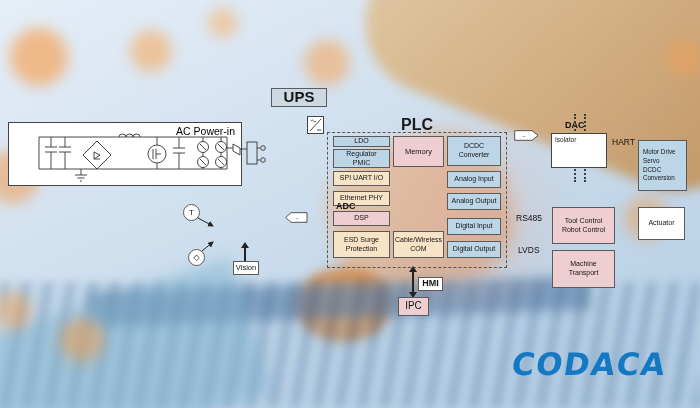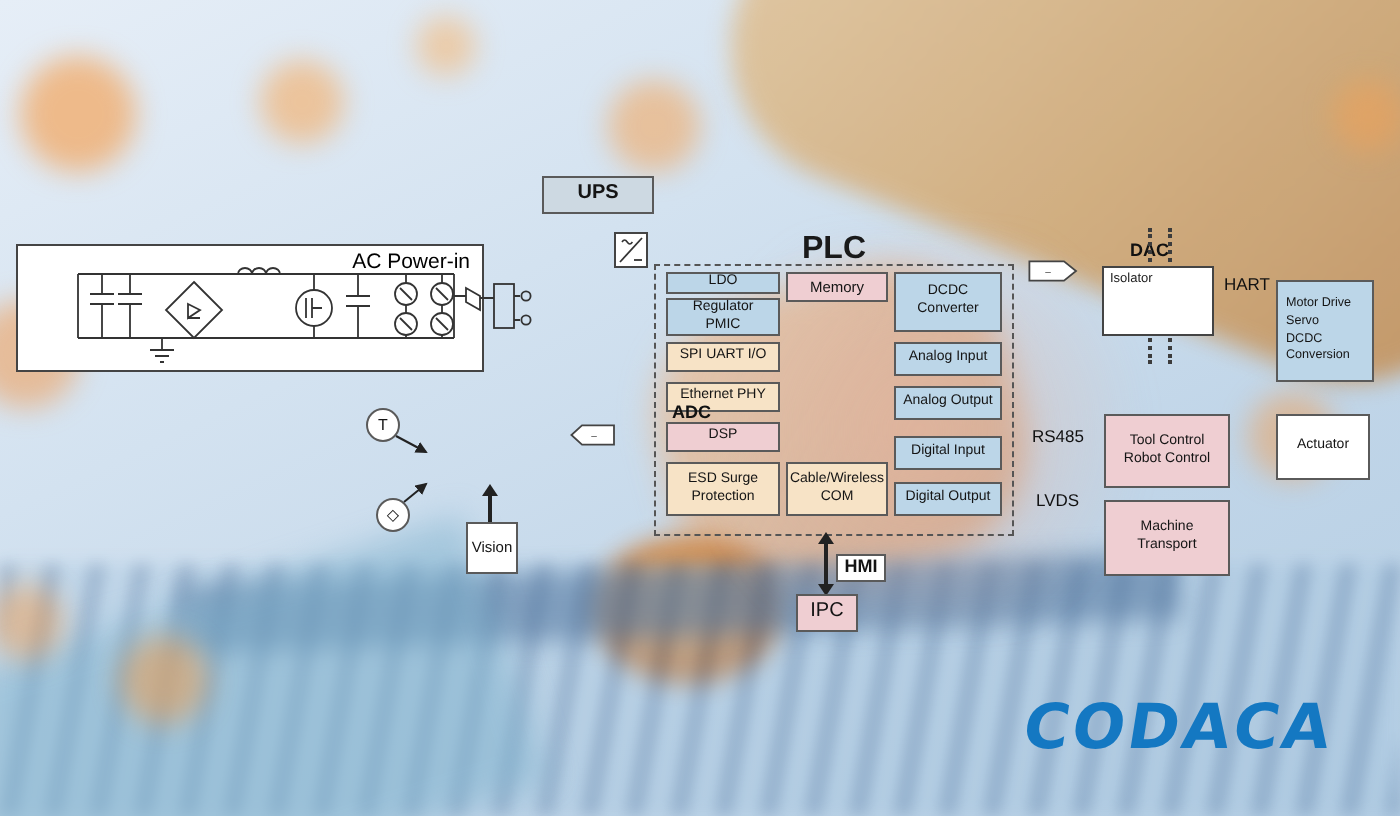--- a/index.html
+++ b/index.html
@@ -75,21 +75,21 @@
         <path d="M218 25 H224 M224 21 L231 25 L231 32 L224 28 Z M231 26 H238"></path>
         <rect x="238" y="19" width="10" height="22"></rect>
         <path d="M248 25 H251 M248 37 H251"></path>
         <circle cx="254" cy="25" r="2.3"></circle>
           <circle cx="254" cy="37" r="2.3"></circle>
       </g>
     </svg>
     <div class="abs lbl" style="right:6px;top:2px;font-size:10.5px;color:#000;">AC Power-in</div>
   </div>
 
-  <div class="box" style="left:271px;top:88px;width:56px;height:19px;background:#cdd9e2;font-size:10px;font-weight:600;">
+  <div class="box" style="left:271px;top:88px;width:56px;height:19px;background:#cdd9e2;font-size:15px;font-weight:600;">
     <span>UPS</span>
   </div>
   <div class="abs" style="left:307px;top:116px;width:17px;height:18px;background:#fff;border:1px solid #444;box-sizing:border-box;">
     <svg width="15" height="16" viewBox="0 0 15 16">
       <path d="M2 14 L13 2" stroke="#333" stroke-width="0.9" fill="none"></path>
       <path d="M3 4 q1.3 -2 2.6 0 q1.3 2 2.6 0" stroke="#333" stroke-width="0.8" fill="none"></path>
       <path d="M9 13 H13" stroke="#333" stroke-width="0.9"></path>
     </svg>
   </div>
 
@@ -98,21 +98,21 @@
 
   <div class="box blue" style="left:333px;top:136px;width:57px;height:11px;font-size:7px;"><span>LDO</span></div>
   <div class="box blue" style="left:333px;top:149px;width:57px;height:19px;font-size:7px;"><span>Regulator
 PMIC</span></div>
   <div class="box peach" style="left:333px;top:171px;width:57px;height:15px;font-size:7px;"><span>SPI UART I/O</span></div>
   <div class="box peach" style="left:333px;top:191px;width:57px;height:15px;font-size:7px;"><span>Ethernet PHY</span></div>
   <div class="box pink" style="left:333px;top:211px;width:57px;height:15px;font-size:7px;"><span>DSP</span></div>
   <div class="box peach" style="left:333px;top:231px;width:57px;height:27px;font-size:7px;"><span>ESD Surge
 Protection</span></div>
 
-  <div class="box pink" style="left:393px;top:136px;width:51px;height:15px;font-size:7.5px;"><span>Memory</span></div>
+  <div class="box pink" style="left:393px;top:136px;width:51px;height:31px;font-size:7.5px;"><span>Memory</span></div>
   <div class="box peach" style="left:393px;top:231px;width:51px;height:27px;font-size:7px;"><span>Cable/Wireless
 COM</span></div>
 
   <div class="box blue" style="left:447px;top:136px;width:54px;height:30px;font-size:7px;"><span>DCDC
 Converter</span></div>
   <div class="box blue" style="left:447px;top:171px;width:54px;height:17px;font-size:7px;"><span>Analog Input</span></div>
   <div class="box blue" style="left:447px;top:193px;width:54px;height:17px;font-size:7px;"><span>Analog Output</span></div>
   <div class="box blue" style="left:447px;top:218px;width:54px;height:17px;font-size:7px;"><span>Digital Input</span></div>
   <div class="box blue" style="left:447px;top:241px;width:54px;height:17px;font-size:7px;"><span>Digital Output</span></div>
 
@@ -126,21 +126,21 @@
     <defs>
       <marker id="ah1" markerWidth="7" markerHeight="7" refX="5" refY="3" orient="auto">
         <path d="M0 0 L6 3 L0 6 Z" fill="#222"></path>
       </marker>
     </defs>
     <line x1="18" y1="18" x2="33" y2="26" stroke="#222" stroke-width="1" marker-end="url(#ah1)"></line>
     <line x1="22" y1="51" x2="33" y2="42" stroke="#222" stroke-width="1" marker-end="url(#ah1)"></line>
   </svg>
   <div class="abs vline" style="left:244px;top:246px;height:16px;"></div>
   <div class="abs arrow-up" style="left:241px;top:242px;"></div>
-  <div class="box whitebox" style="left:233px;top:261px;width:26px;height:26px;font-size:7.5px;">
+  <div class="box whitebox" style="left:233px;top:261px;width:26px;height:14px;font-size:7.5px;">
     <span>Vision</span>
   </div>
 
   <div class="abs tagtext" style="left:288px;top:201px;">ADC</div>
   <svg class="abs" style="left:285px;top:212px;" width="23" height="11" viewBox="0 0 23 11">
     <polygon points="22,0.7 22,10.3 6,10.3 0.7,5.5 6,0.7" fill="#fff" stroke="#444" stroke-width="0.9"></polygon>
     <text x="12" y="7.5" font-size="5" text-anchor="middle" fill="#333">–</text>
   </svg>
   <div class="abs tagtext" style="left:517px;top:120px;">DAC</div>
   <svg class="abs" style="left:514px;top:130px;" width="25" height="11" viewBox="0 0 25 11">

